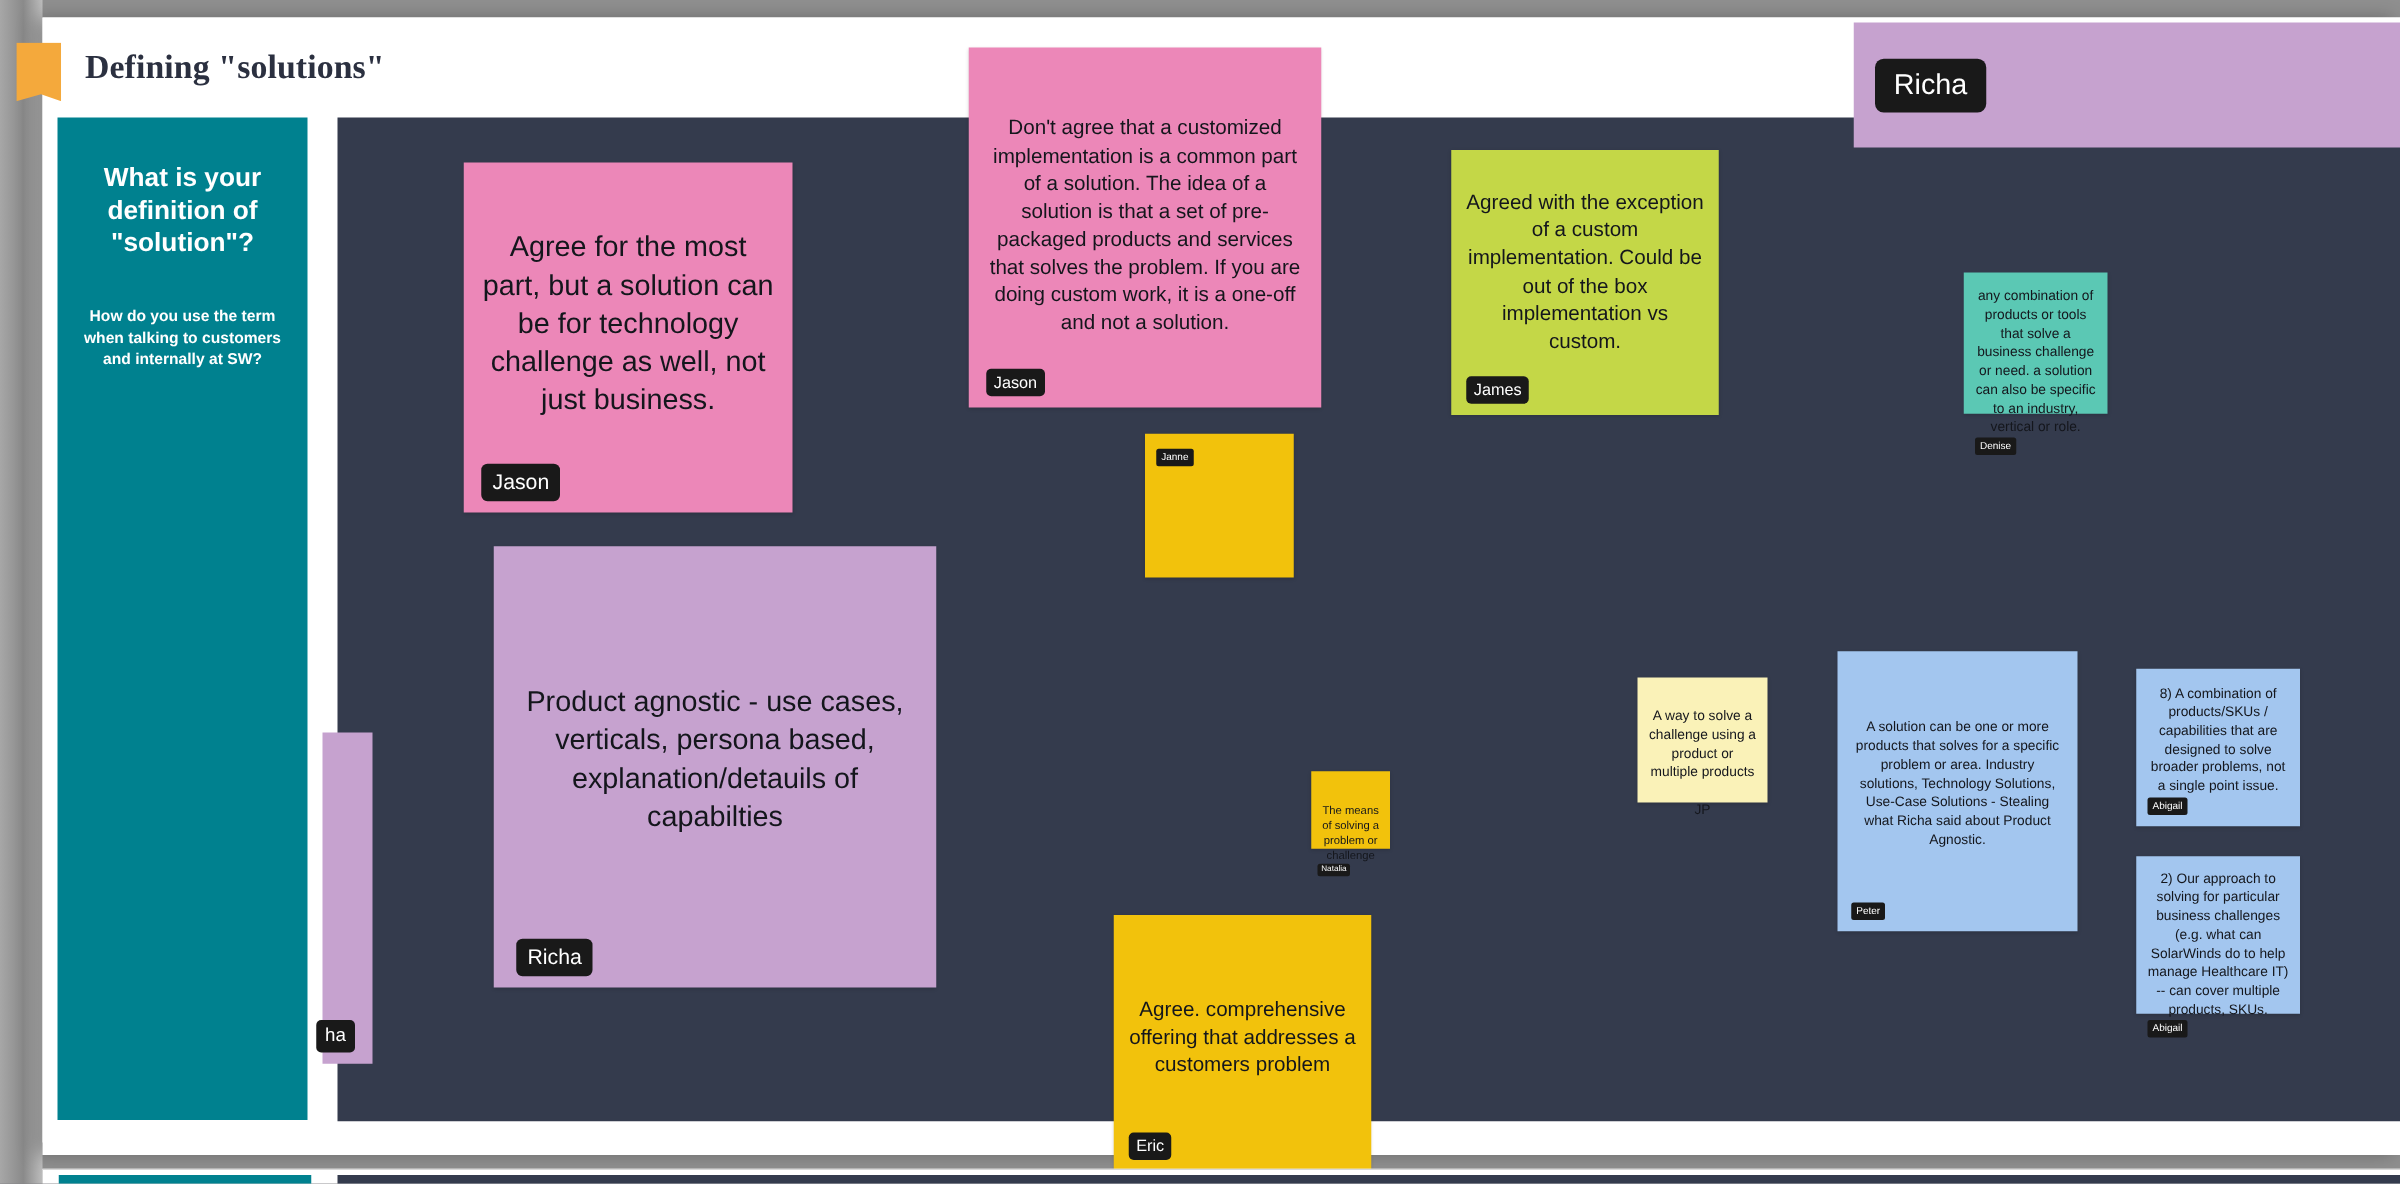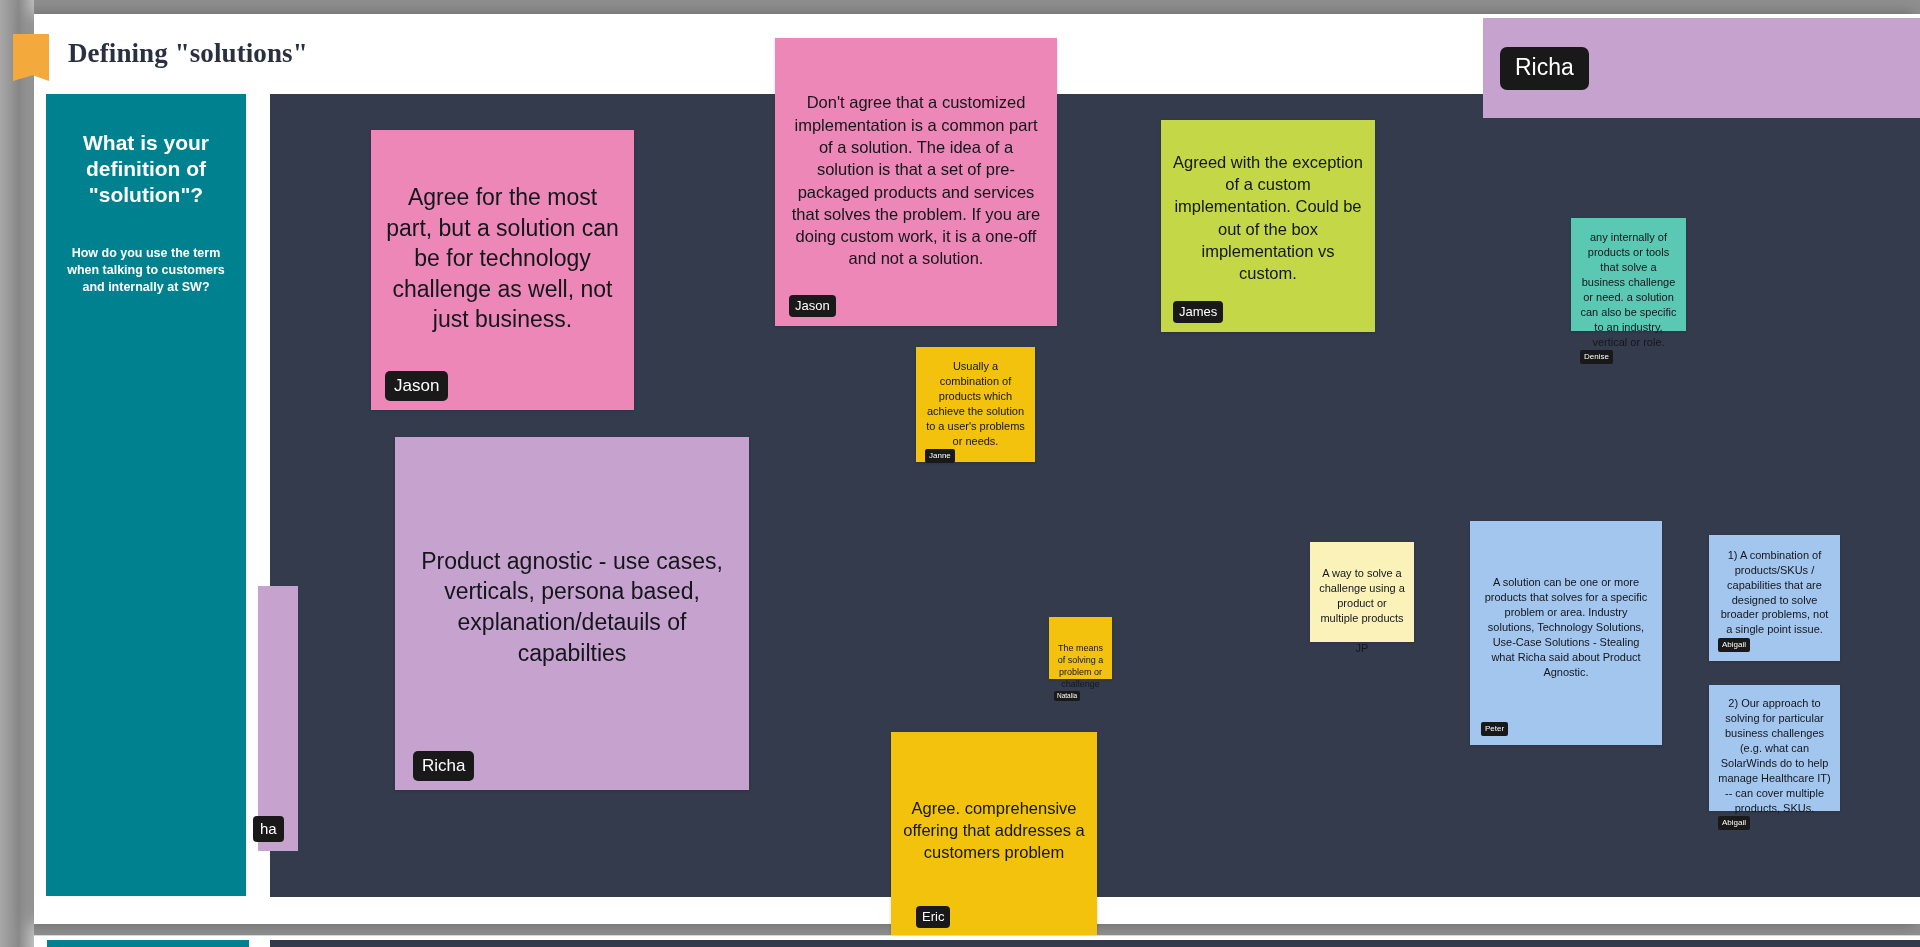--- a/index.html
+++ b/index.html
@@ -215,25 +215,24 @@
       </div>
       <div class="note sz-md" style="left: 775px; top: 38px; width: 282px; height: 288px; background: rgb(236, 135, 184); padding: 28px 14px 0px;">
         <div class="note-body">Don't agree that a customized implementation is a common part of a solution. The idea of a solution is that a set of pre-packaged products and services that solves the problem. If you are doing custom work, it is a one-off and not a solution.</div>
         <div class="note-author" style="margin: 0px 0px 9px;">Jason</div>
       </div>
       <div class="note sz-md" style="left: 1161px; top: 120px; width: 214px; height: 212px; background: rgb(196, 215, 71); padding: 14px 12px 0px;">
         <div class="note-body">Agreed with the exception of a custom implementation.  Could be out of the box implementation vs custom.</div>
         <div class="note-author" style="margin: 0px 0px 9px;">James</div>
       </div>
       <div class="note sz-sm" style="left: 1571px; top: 218px; width: 115px; height: 113px; background: rgb(91, 200, 180); padding: 12px 9px 0px;">
-        <div class="note-body">any internally of products or tools that solve a business challenge or need. a solution can also be specific to an industry, vertical or role.</div>
+        <div class="note-body">any combination of products or tools that solve a business challenge or need. a solution can also be specific to an industry, vertical or role.</div>
         <div class="note-author" style="margin: 0px 0px 9px;">Denise</div>
       </div>
       <div class="note sz-sm" style="left: 916px; top: 347px; width: 119px; height: 115px; background: rgb(242, 194, 12); padding: 12px 9px 0px;">
-        <div class="note-body">Usually a combination of products which achieve the solution to a user's problems or needs.</div>
         <div class="note-author" style="margin: 0px 0px 9px;">Janne</div>
       </div>
       <div class="note sz-lg" style="left: 395px; top: 437px; width: 354px; height: 353px; background: rgb(198, 162, 207); padding: 26px 18px 0px;">
         <div class="note-body">Product agnostic - use cases, verticals, persona based, explanation/detauils of capabilties</div>
         <div class="note-author" style="margin: 0px 0px 9px;">Richa</div>
       </div>
       <div class="note sz-sm" style="left: 1310px; top: 542px; width: 104px; height: 100px; background: rgb(250, 242, 184); padding: 24px 7px 0px;">
         <div class="note-body">A way to solve a challenge using a product or multiple products
 
 JP</div>
@@ -241,30 +240,30 @@
       </div>
       <div class="note sz-xs" style="left: 1049px; top: 617px; width: 63px; height: 62px; background: rgb(242, 194, 12); padding: 25px 5px 0px;">
         <div class="note-body">The means of solving a problem or challenge</div>
         <div class="note-author" style="margin: 0px 0px 9px;">Natalia</div>
       </div>
       <div class="note sz-sm" style="left: 1470px; top: 521px; width: 192px; height: 224px; background: rgb(163, 198, 239); padding: 12px 11px 0px;">
         <div class="note-body">A solution can be one or more products that solves for a specific problem or area. Industry solutions, Technology Solutions, Use-Case Solutions - Stealing what Richa said about Product Agnostic.</div>
         <div class="note-author" style="margin: 0px 0px 9px;">Peter</div>
       </div>
       <div class="note sz-sm" style="left: 1709px; top: 535px; width: 131px; height: 126px; background: rgb(163, 198, 239); padding: 12px 9px 0px;">
-        <div class="note-body">1) A combination of products/SKUs / capabilities that are designed to solve broader problems, not a single point issue.</div>
+        <div class="note-body">8) A combination of products/SKUs / capabilities that are designed to solve broader problems, not a single point issue.</div>
         <div class="note-author" style="margin: 0px 0px 9px;">Abigail</div>
       </div>
       <div class="note sz-sm" style="left: 1709px; top: 685px; width: 131px; height: 126px; background: rgb(163, 198, 239); padding: 11px 9px 0px;">
         <div class="note-body">2) Our approach to solving for particular business challenges (e.g. what can SolarWinds do to help manage Healthcare IT) -- can cover multiple products, SKUs.</div>
         <div class="note-author" style="margin: 0px 0px 9px;">Abigail</div>
       </div>
       <div class="note sz-md" style="left: 891px; top: 732px; width: 206px; height: 205px; background: rgb(242, 194, 12); padding: 22px 12px 0px;">
         <div class="note-body">Agree. comprehensive offering that addresses a customers problem</div>
-        <div class="note-author" style="margin: 0px 13px 9px;">Eric</div>
+        <div class="note-author" style="margin: 0px 0px 9px;">Eric</div>
       </div>
     </div>
 
   <div class="presence-band"></div>
   <div class="presence-tag">Richa</div>
 
   <div class="next-slide"></div>
   <div class="next-peek-teal"></div>
   <div class="next-peek-dark"></div>
 

